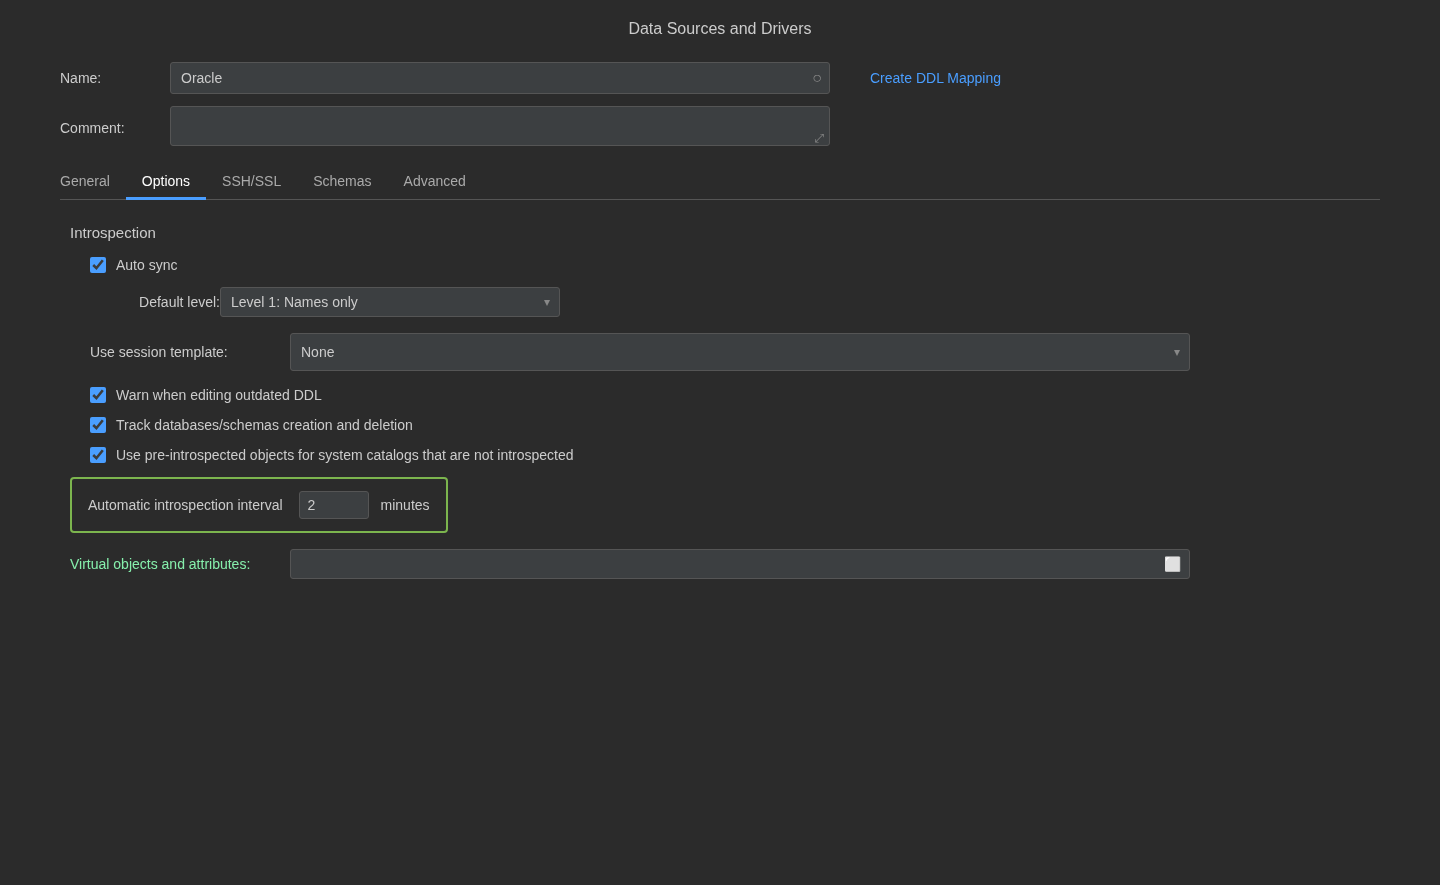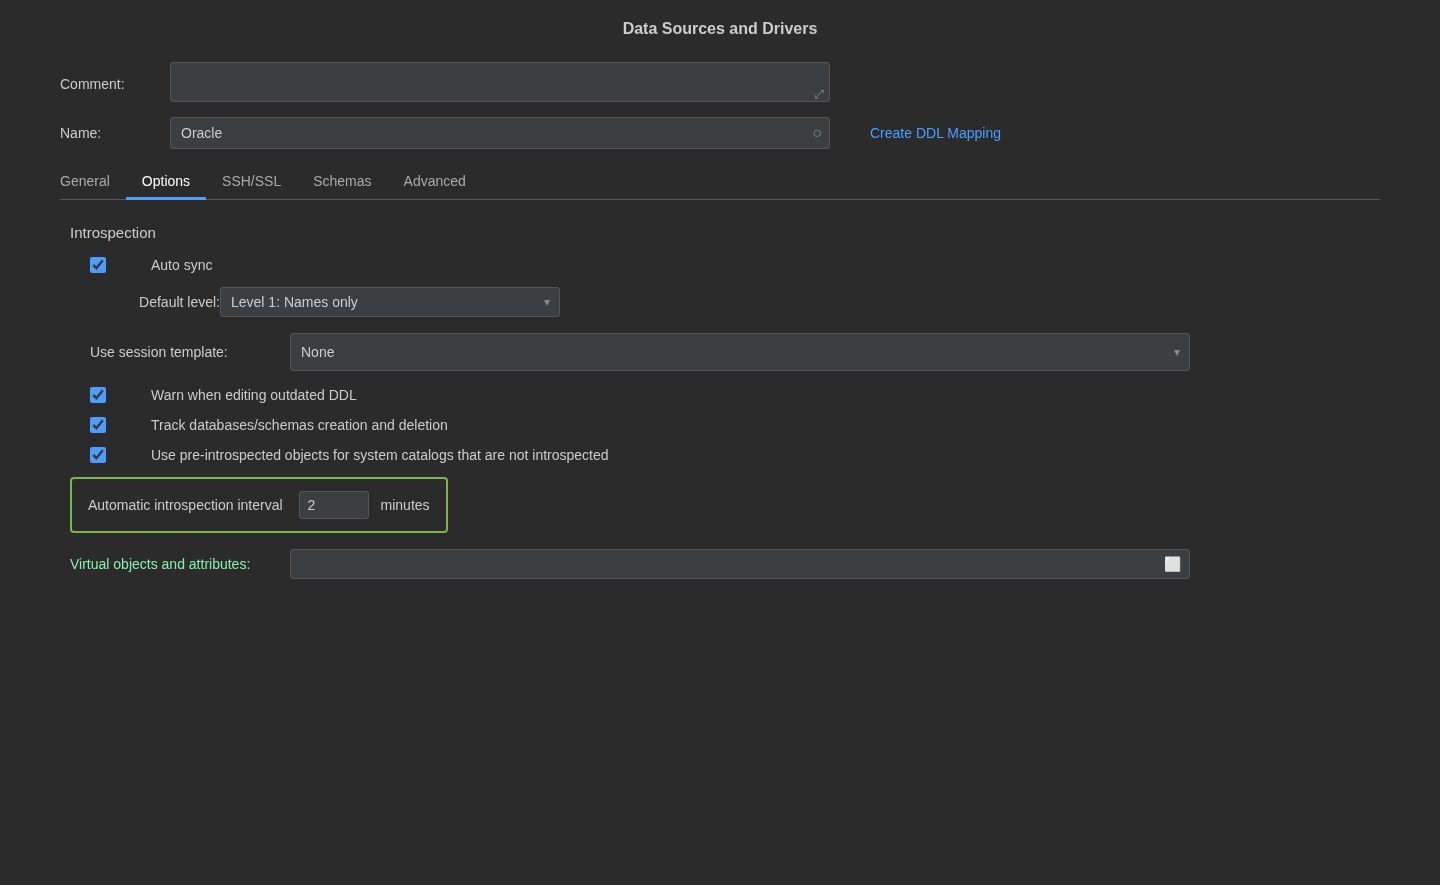--- a/index.html
+++ b/index.html
@@ -21,21 +21,21 @@
     .dialog {
       background-color: #2b2b2b;
       width: 1380px;
       margin: 0 auto;
       padding: 20px 30px;
     }
 
     .dialog-title {
       text-align: center;
       font-size: 16px;
-      font-weight: 700;
+      font-weight: 400;
       color: #cccccc;
       margin-bottom: 24px;
     }
 
     .form-label {
       color: #cccccc;
       min-width: 90px;
       font-size: 14px;
     }
 
@@ -142,21 +142,20 @@
       font-weight: 500;
       color: #cccccc;
       margin-bottom: 16px;
     }
 
     .checkbox-row {
       display: flex;
       align-items: flex-start;
       margin-bottom: 14px;
       padding-left: 20px;
-      gap: 35px;
     }
 
     .checkbox-input {
       width: 16px;
       height: 16px;
       margin-right: 10px;
       cursor: pointer;
       accent-color: #4a9eff;
       flex-shrink: 0;
     }
@@ -324,34 +323,34 @@
       padding: 0 10px;
     }
   </style>
 </head>
 <body>
 
 <div class="dialog">
   <div class="dialog-title">Data Sources and Drivers</div>
 
   <div class="name-row">
+    <span class="form-label">Name:</span>
+    <div class="name-input-wrapper">
+      <input type="text" value="Oracle" style="">
+      <span class="input-icon">○</span>
+    </div>
+    <a class="create-ddl-link">Create DDL Mapping</a>
+  </div>
+
+  <div class="name-row">
     <span class="form-label">Comment:</span>
     <div class="comment-wrapper">
       <textarea style=""></textarea>
       <span class="expand-icon">⤢</span>
     </div>
-  </div>
-
-  <div class="name-row">
-    <span class="form-label">Name:</span>
-    <div class="name-input-wrapper">
-      <input type="text" value="Oracle" style="">
-      <span class="input-icon">○</span>
-    </div>
-    <a class="create-ddl-link">Create DDL Mapping</a>
   </div>
 
   <div class="tabs-row">
     <div class="tab">General</div>
     <div class="tab active">Options</div>
     <div class="tab">SSH/SSL</div>
     <div class="tab">Schemas</div>
     <div class="tab">Advanced</div>
   </div>
 

